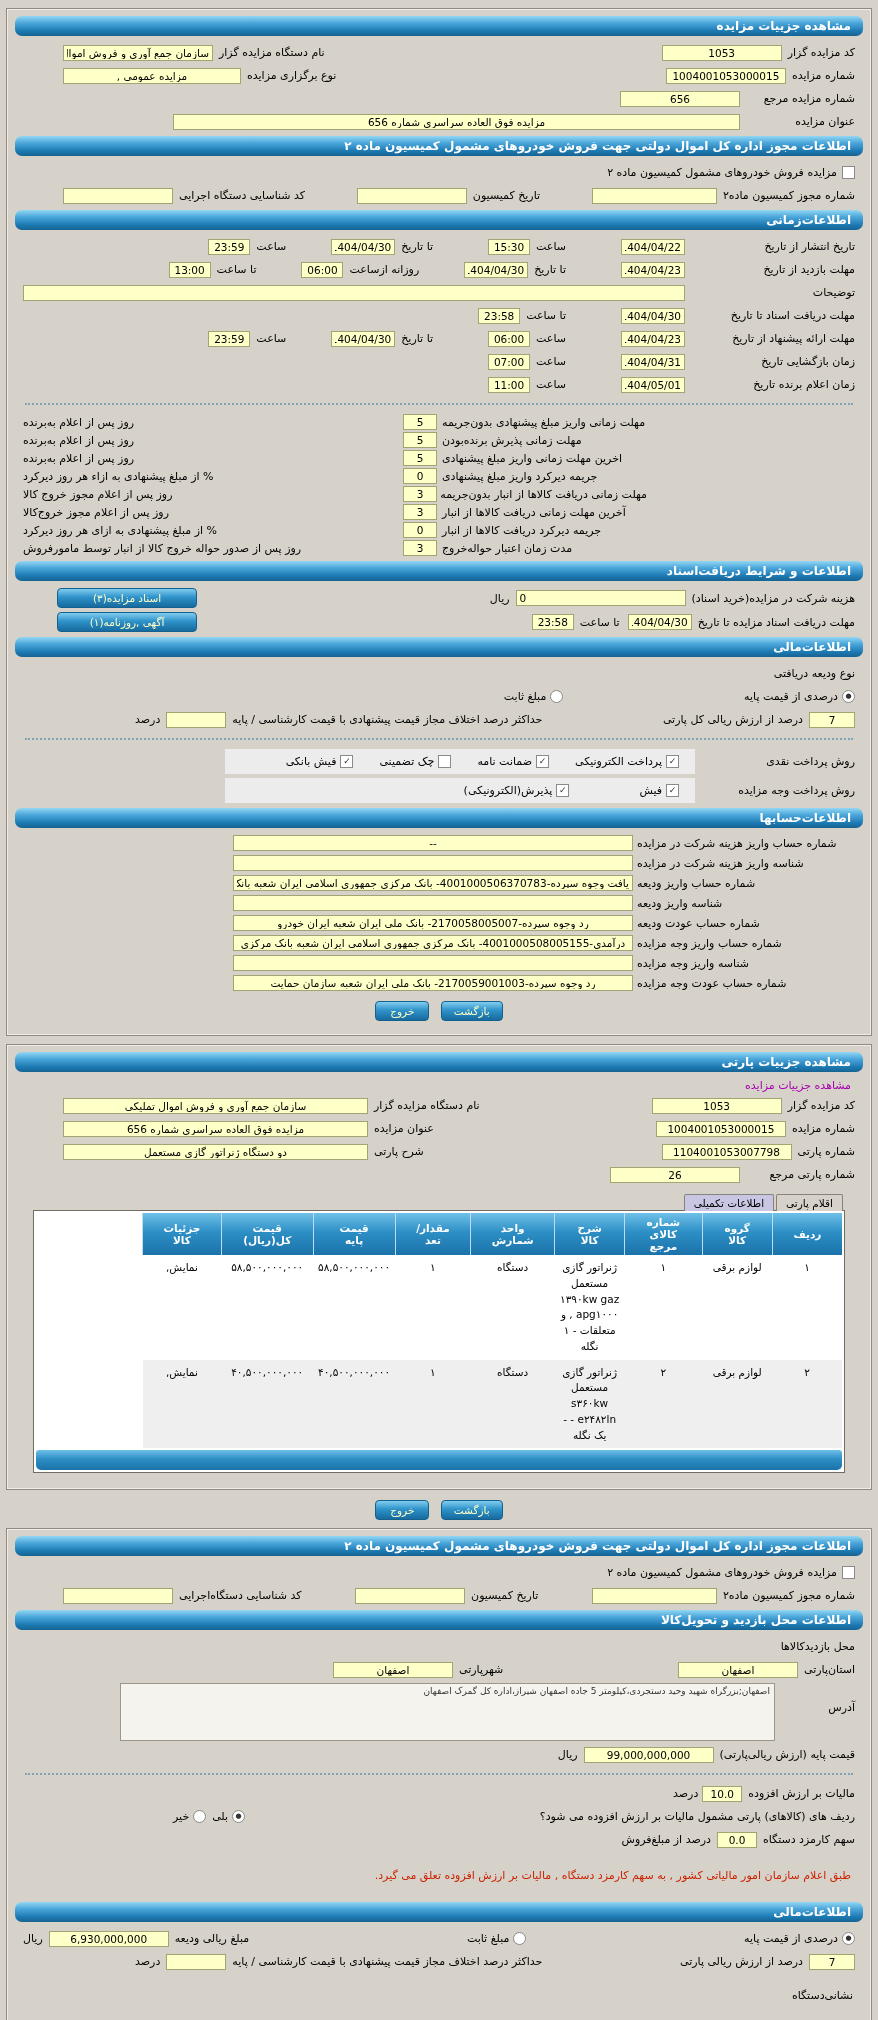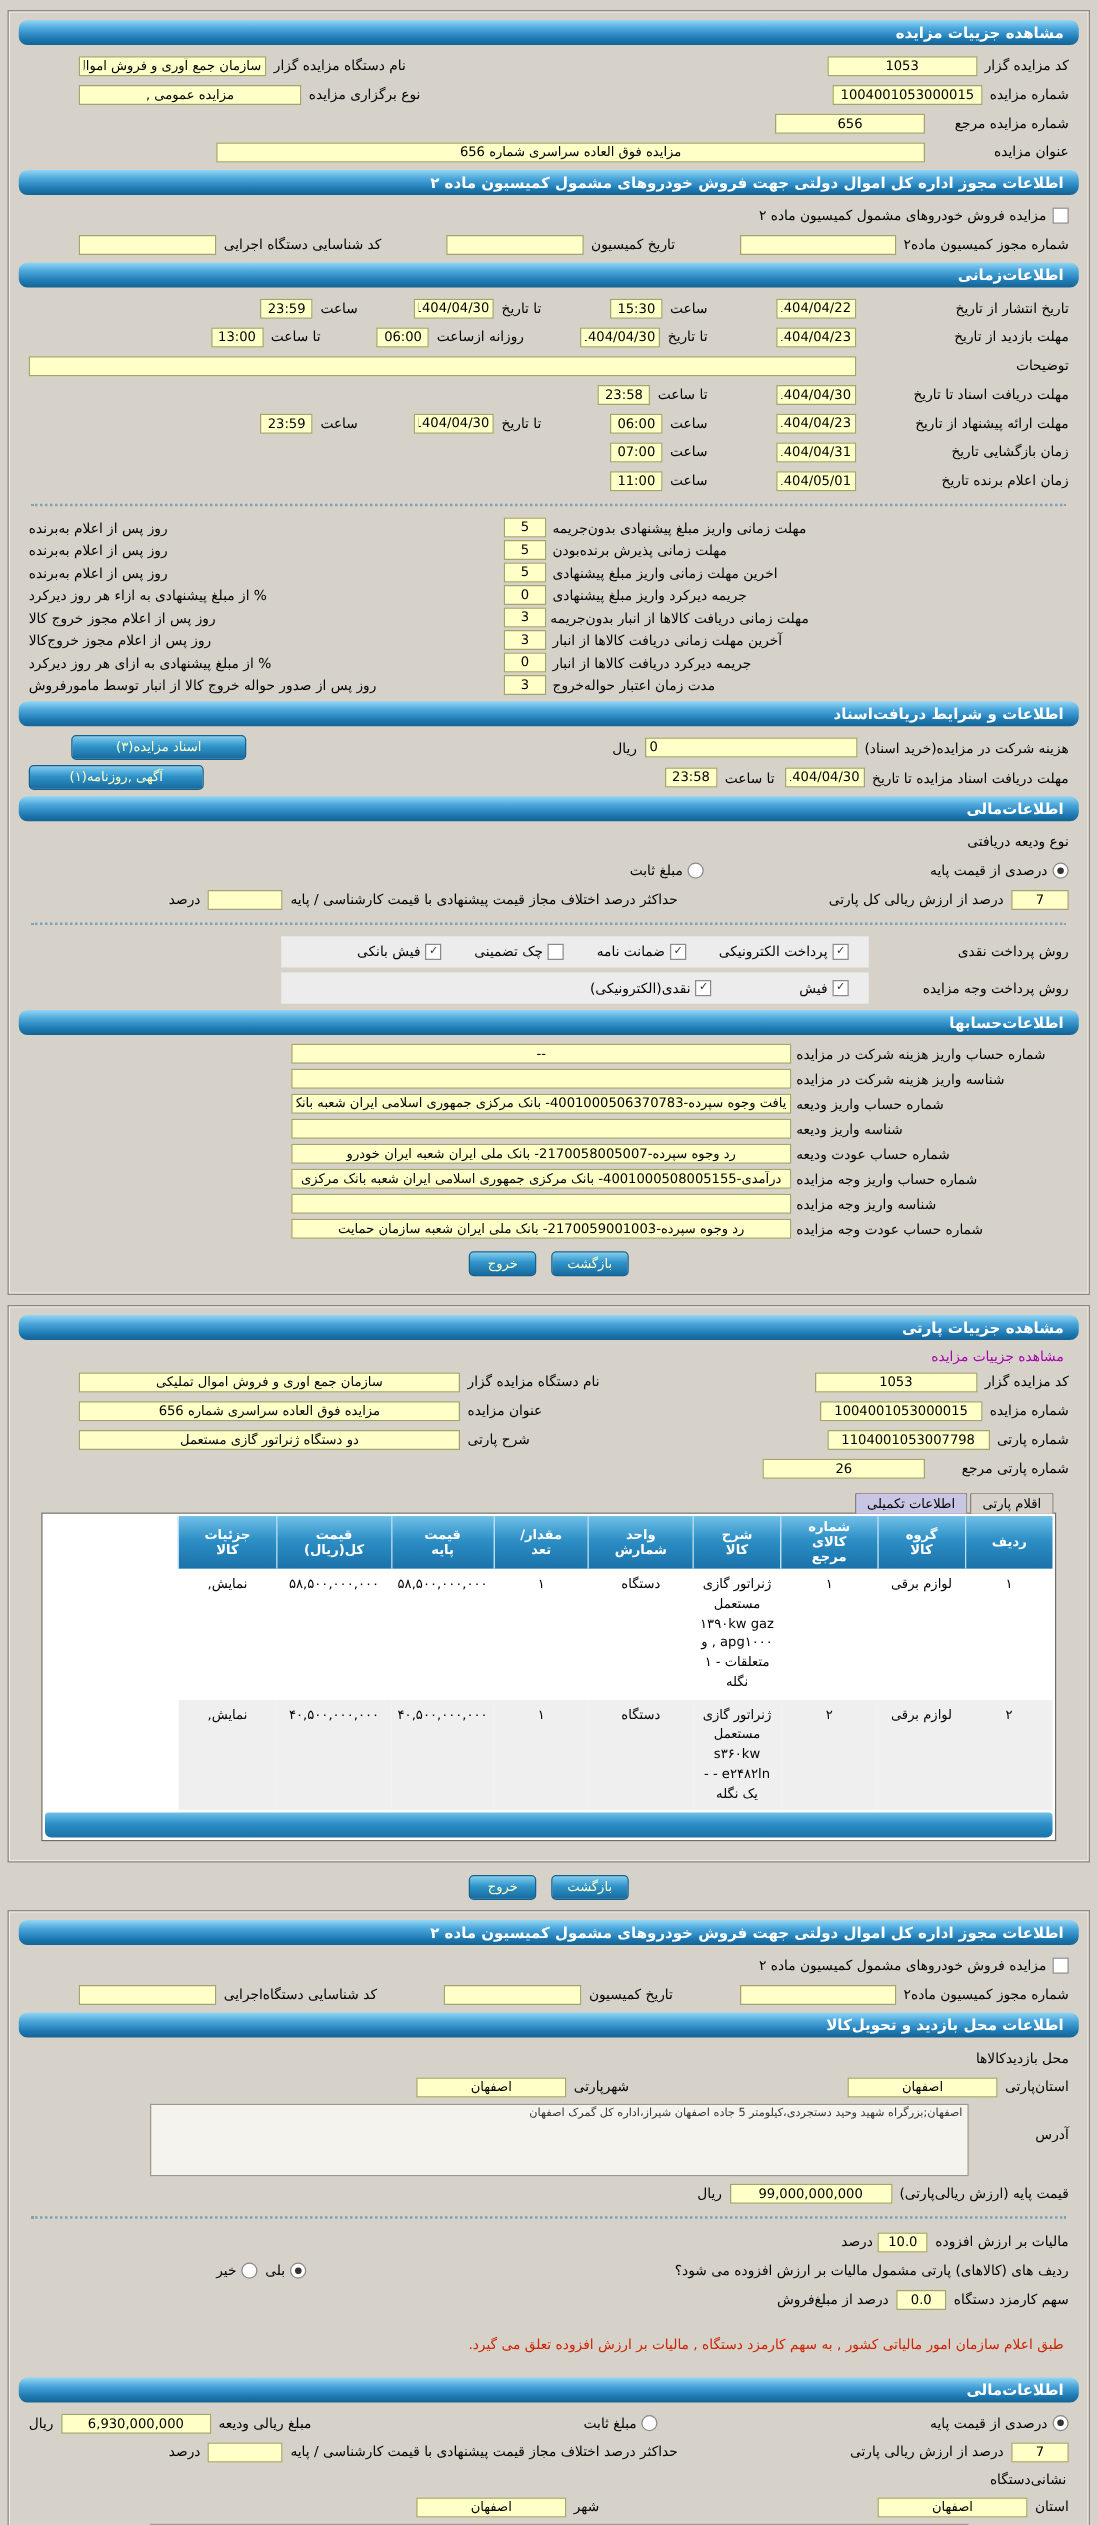--- a/index.html
+++ b/index.html
@@ -35,21 +35,21 @@
   .tab{border:1px solid #87837a;border-bottom:none;padding:2px 9px;font-size:10.5px;border-radius:2px 2px 0 0}
   .tab.active{background:#d6d2c9;position:relative;z-index:2}
   .tab.alt{background:#c9c6e3}
   .tblwrap{margin:0 22px 6px;border:1px solid #6f6d65;background:#fff;padding:2px}
   table{border-collapse:collapse;direction:rtl;width:700px}
   th{background:linear-gradient(180deg,#6fc0e8 0%,#2d8fc5 45%,#1a72a9 100%);color:#fff;font-size:10.5px;font-weight:700;padding:3px 20px;border-left:1px solid #bcdcef;height:30px}
   td{padding:5px 4px;text-align:center;vertical-align:top;font-size:10.5px;line-height:1.5}
   tr.even td{background:#efefef}
   .tfoot{height:20px;margin-top:2px;border-radius:3px 3px 5px 5px;background:linear-gradient(180deg,#6fc0e8 0%,#2d8fc5 45%,#1a72a9 100%)}
   .note{color:#cc2200;margin:20px 16px;font-size:11px}
-  .subttl{margin:6px 14px;font-size:11px}
+  .subttl{margin:18px 14px;font-size:11px}
   .pl40{padding-left:40px}
 </style>
 </head>
 <body>
 
 <div class="panel">
   <div class="hdr">مشاهده جزییات مزایده</div>
 
   <div class="r sb pl40">
     <span class="grp">
@@ -228,21 +228,21 @@
     <span class="flex1"></span>
     <button class="btn" style="min-width:140px;margin-left:34px">اسناد مزایده(۳)</button>
   </div>
 
   <div class="r">
     <span class="lb">مهلت دریافت اسناد مزایده تا تاریخ</span>
     <input class="inp w64 ctr" style="margin-right: 6px;" value="1404/04/30">
     <span class="lb" style="margin-right:8px">تا ساعت</span>
     <input class="inp w42 ctr" style="margin-right: 6px;" value="23:58">
     <span class="flex1"></span>
-    <button class="btn" style="min-width:140px;">آگهی ,روزنامه(۱)</button>
+    <button class="btn" style="min-width:140px;margin-left:34px">آگهی ,روزنامه(۱)</button>
   </div>
 
   <div class="hdr">اطلاعات‌مالی</div>
 
   <div class="r">
     <span class="lb">نوع ودیعه دریافتی</span>
   </div>
 
   <div class="r sb">
     <span class="opt">
@@ -294,21 +294,21 @@
 
   <div class="r">
     <span class="lb w160">روش پرداخت وجه مزایده</span>
     <div class="graybox" style="gap:70px">
       <span class="opt">
         <span class="cb">✓</span>
         <span class="lb">فیش</span>
       </span>
       <span class="opt">
         <span class="cb">✓</span>
-        <span class="lb">نقدی(الکترونیکی)</span>
+        <span class="lb">پذیرش(الکترونیکی)</span>
       </span>
     </div>
   </div>
 
   <div class="hdr">اطلاعات‌حسابها</div>
 
   <div class="ar">
     <span class="lb">شماره حساب واریز هزینه شرکت در مزایده</span>
     <input class="inp ctr" value="--" style="">
   </div>

